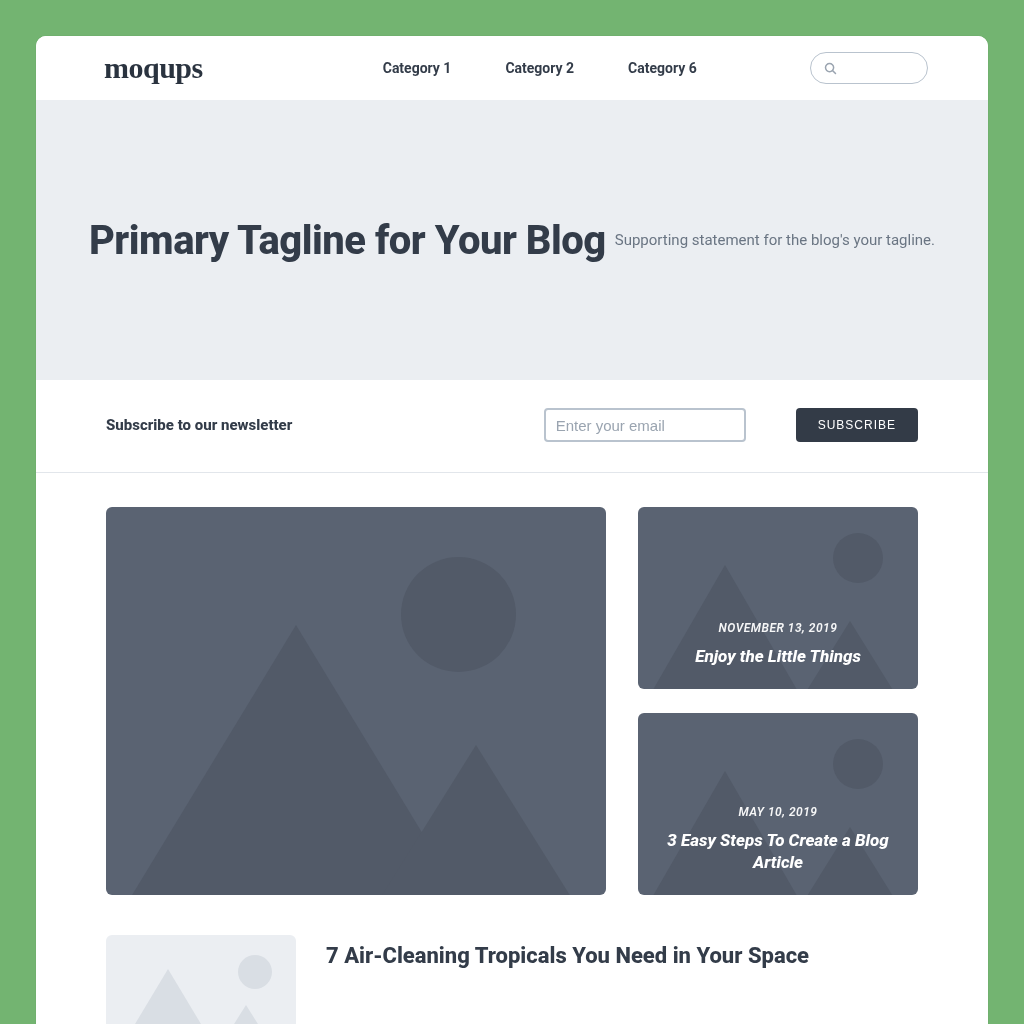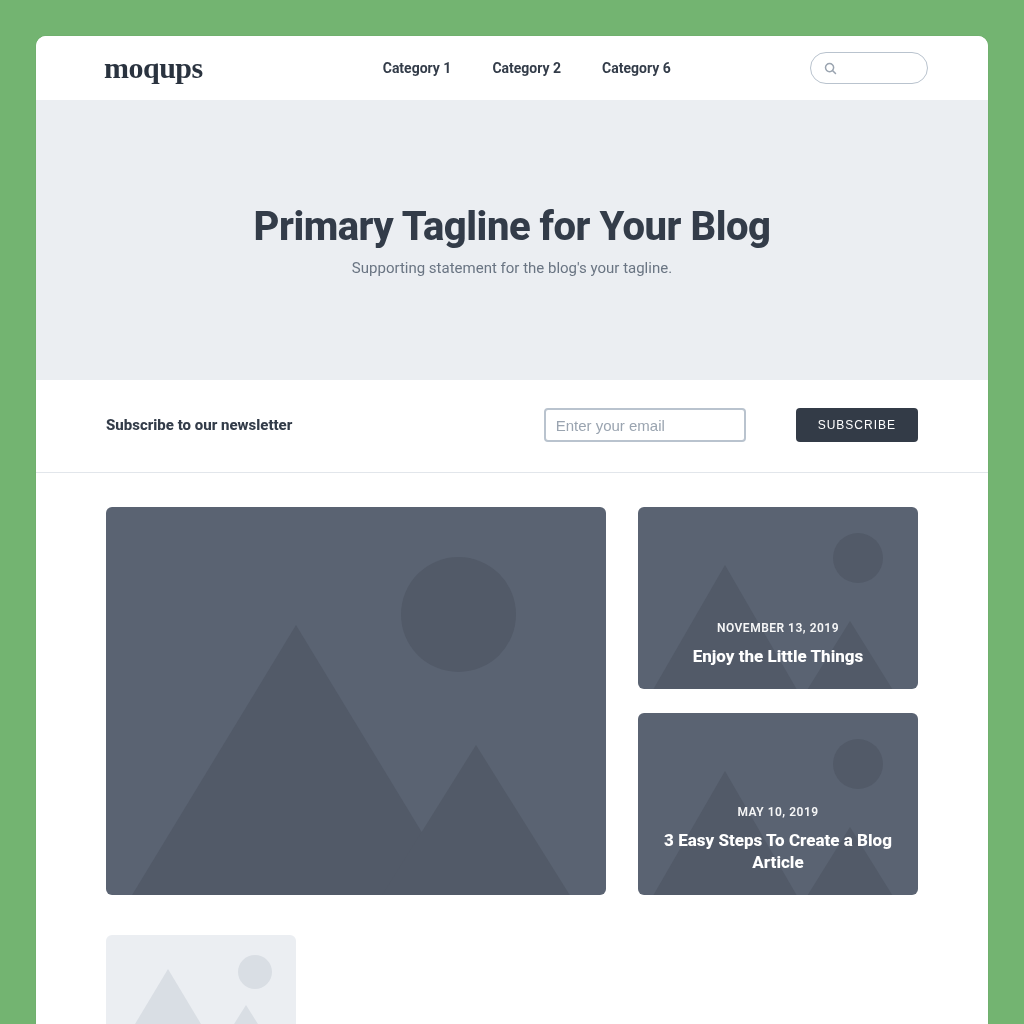--- a/index.html
+++ b/index.html
@@ -44,21 +44,21 @@
   .logo {
     font-family: "Brush Script MT", "Segoe Script", cursive;
     font-size: 30px;
     font-weight: 700;
     color: #2a333f;
     letter-spacing: -0.5px;
     flex: 0 0 auto;
   }
   .nav {
     display: flex;
-    gap: 41px;
+    gap: 54px;
     margin-left: 180px;
     flex: 0 0 auto;
   }
   .nav a {
     font-size: 14px;
     font-weight: 700;
     color: var(--text-dark);
     text-decoration: none;
     cursor: pointer;
   }
@@ -75,21 +75,21 @@
     align-items: center;
     padding: 0 12px;
   }
   .search svg { display:block; }
 
   
   .hero {
     background: var(--hero-bg);
     height: 280px;
     display: flex;
-    flex-direction: column;
+    flex-direction: row;
     align-items: center;
     justify-content: center;
     gap: 9px;
   }
   .hero-title {
     font-size: 40px;
     font-weight: 800;
     color: var(--text-dark);
     letter-spacing: -0.5px;
     text-align: center;
@@ -164,20 +164,21 @@
   .card.large {
     grid-row: 1 / span 2;
     grid-column: 1;
     height: 388px;
     padding: 28px 44px 36px;
   }
   .card.small {
     grid-column: 2;
     height: 182px;
     padding: 4px 18px 22px;
+    font-style: italic;
   }
   .card .date {
     font-size: 12px;
     font-weight: 600;
     letter-spacing: 0.5px;
     opacity: 0.95;
     margin-bottom: 10px;
   }
   .card.large .title {
     font-size: 29px;
@@ -313,17 +314,18 @@
         <div class="title">3 Easy Steps To Create a Blog Article</div>
       </div>
     </div>
 
     <div class="list-row">
       <div class="list-thumb">
         <div class="tri t1"></div>
           <div class="tri t2"></div>
           <div class="sun"></div>
       </div>
+      <div class="list-title">7 Air-Cleaning Tropicals You Need in Your Space</div>
     </div>
 
   </div>
 
 </div>
 
 </body></html>

